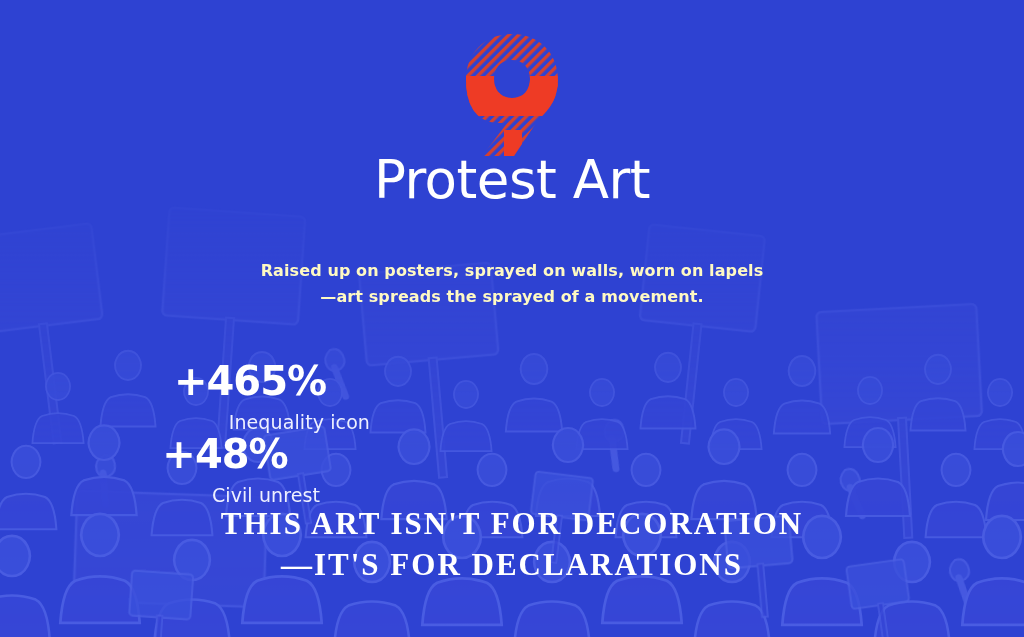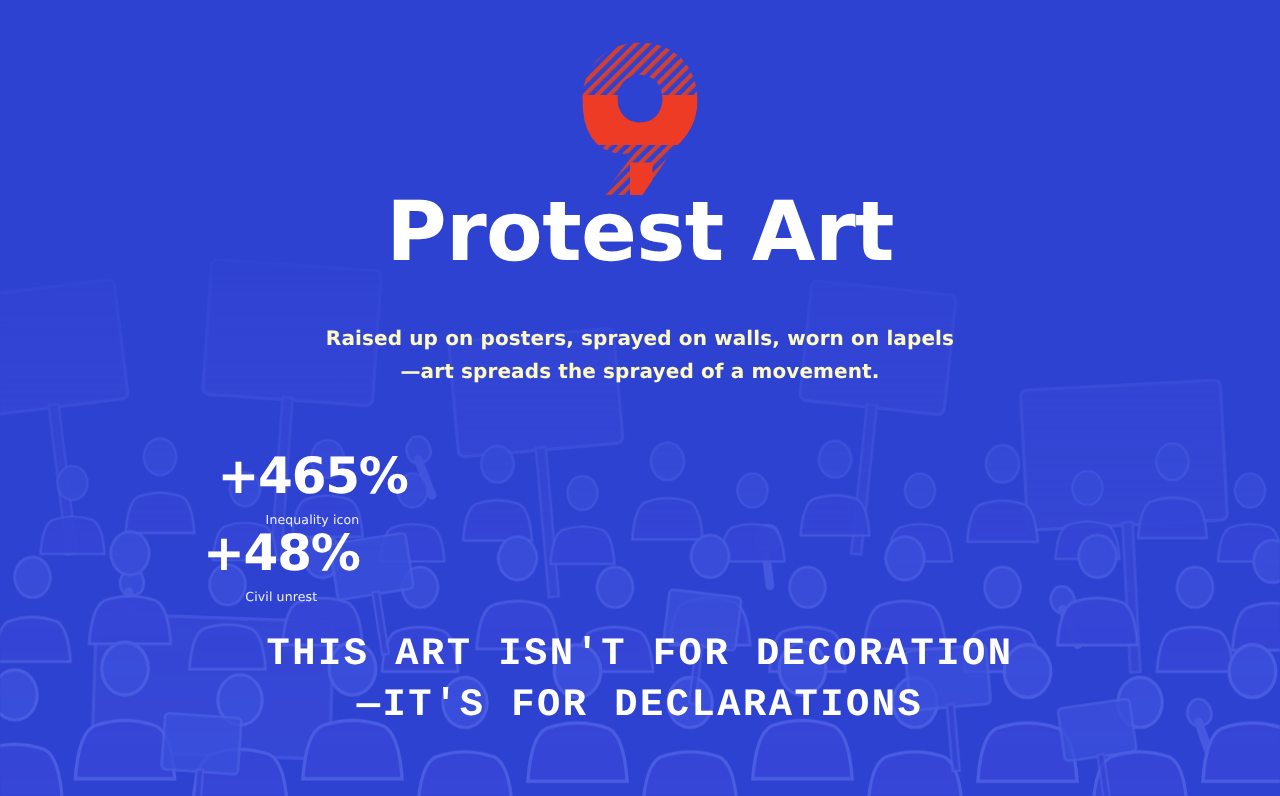--- a/index.html
+++ b/index.html
@@ -43,22 +43,22 @@
   
   #headline-block {
     position:absolute;
     left:0; right:0;
     top:153px;
     text-align:center;
   }
 
   .poster-title {
     font-family:"DejaVu Sans", sans-serif;
-    font-size:66px;
-    font-weight:700;
+    font-size:53px;
+    font-weight:400;
     letter-spacing:-0.5px;
     color:#ffffff;
     line-height:1.0;
     white-space:nowrap;
   }
 
   #poster-subtitle {
     position:absolute;
     left:0; right:0;
     top:258px;
@@ -98,36 +98,37 @@
     font-size:40px;
     font-weight:700;
     color:#ffffff;
     line-height:1.05;
     letter-spacing:-1px;
     white-space:nowrap;
   }
   .stat-label {
     margin-top:9px;
     font-family:"DejaVu Sans", sans-serif;
-    font-size:10px;
+    font-size:19px;
     font-weight:400;
     color:#eef0ff;
     letter-spacing:0.1px;
     white-space:nowrap;
+    text-align:right;
   }
 
   
   #declaration {
     position:absolute;
     left:0; right:0;
     top:503px;
     text-align:center;
   }
   .declaration-line {
-    font-family:Liberation Mono, monospace;
+    font-family:Liberation Serif, serif;
     font-size:31px;
     font-weight:700;
     color:#ffffff;
     letter-spacing:2.0px;
     line-height:1.33;
     white-space:nowrap;
   }
 </style>
 </head>
 <body>

